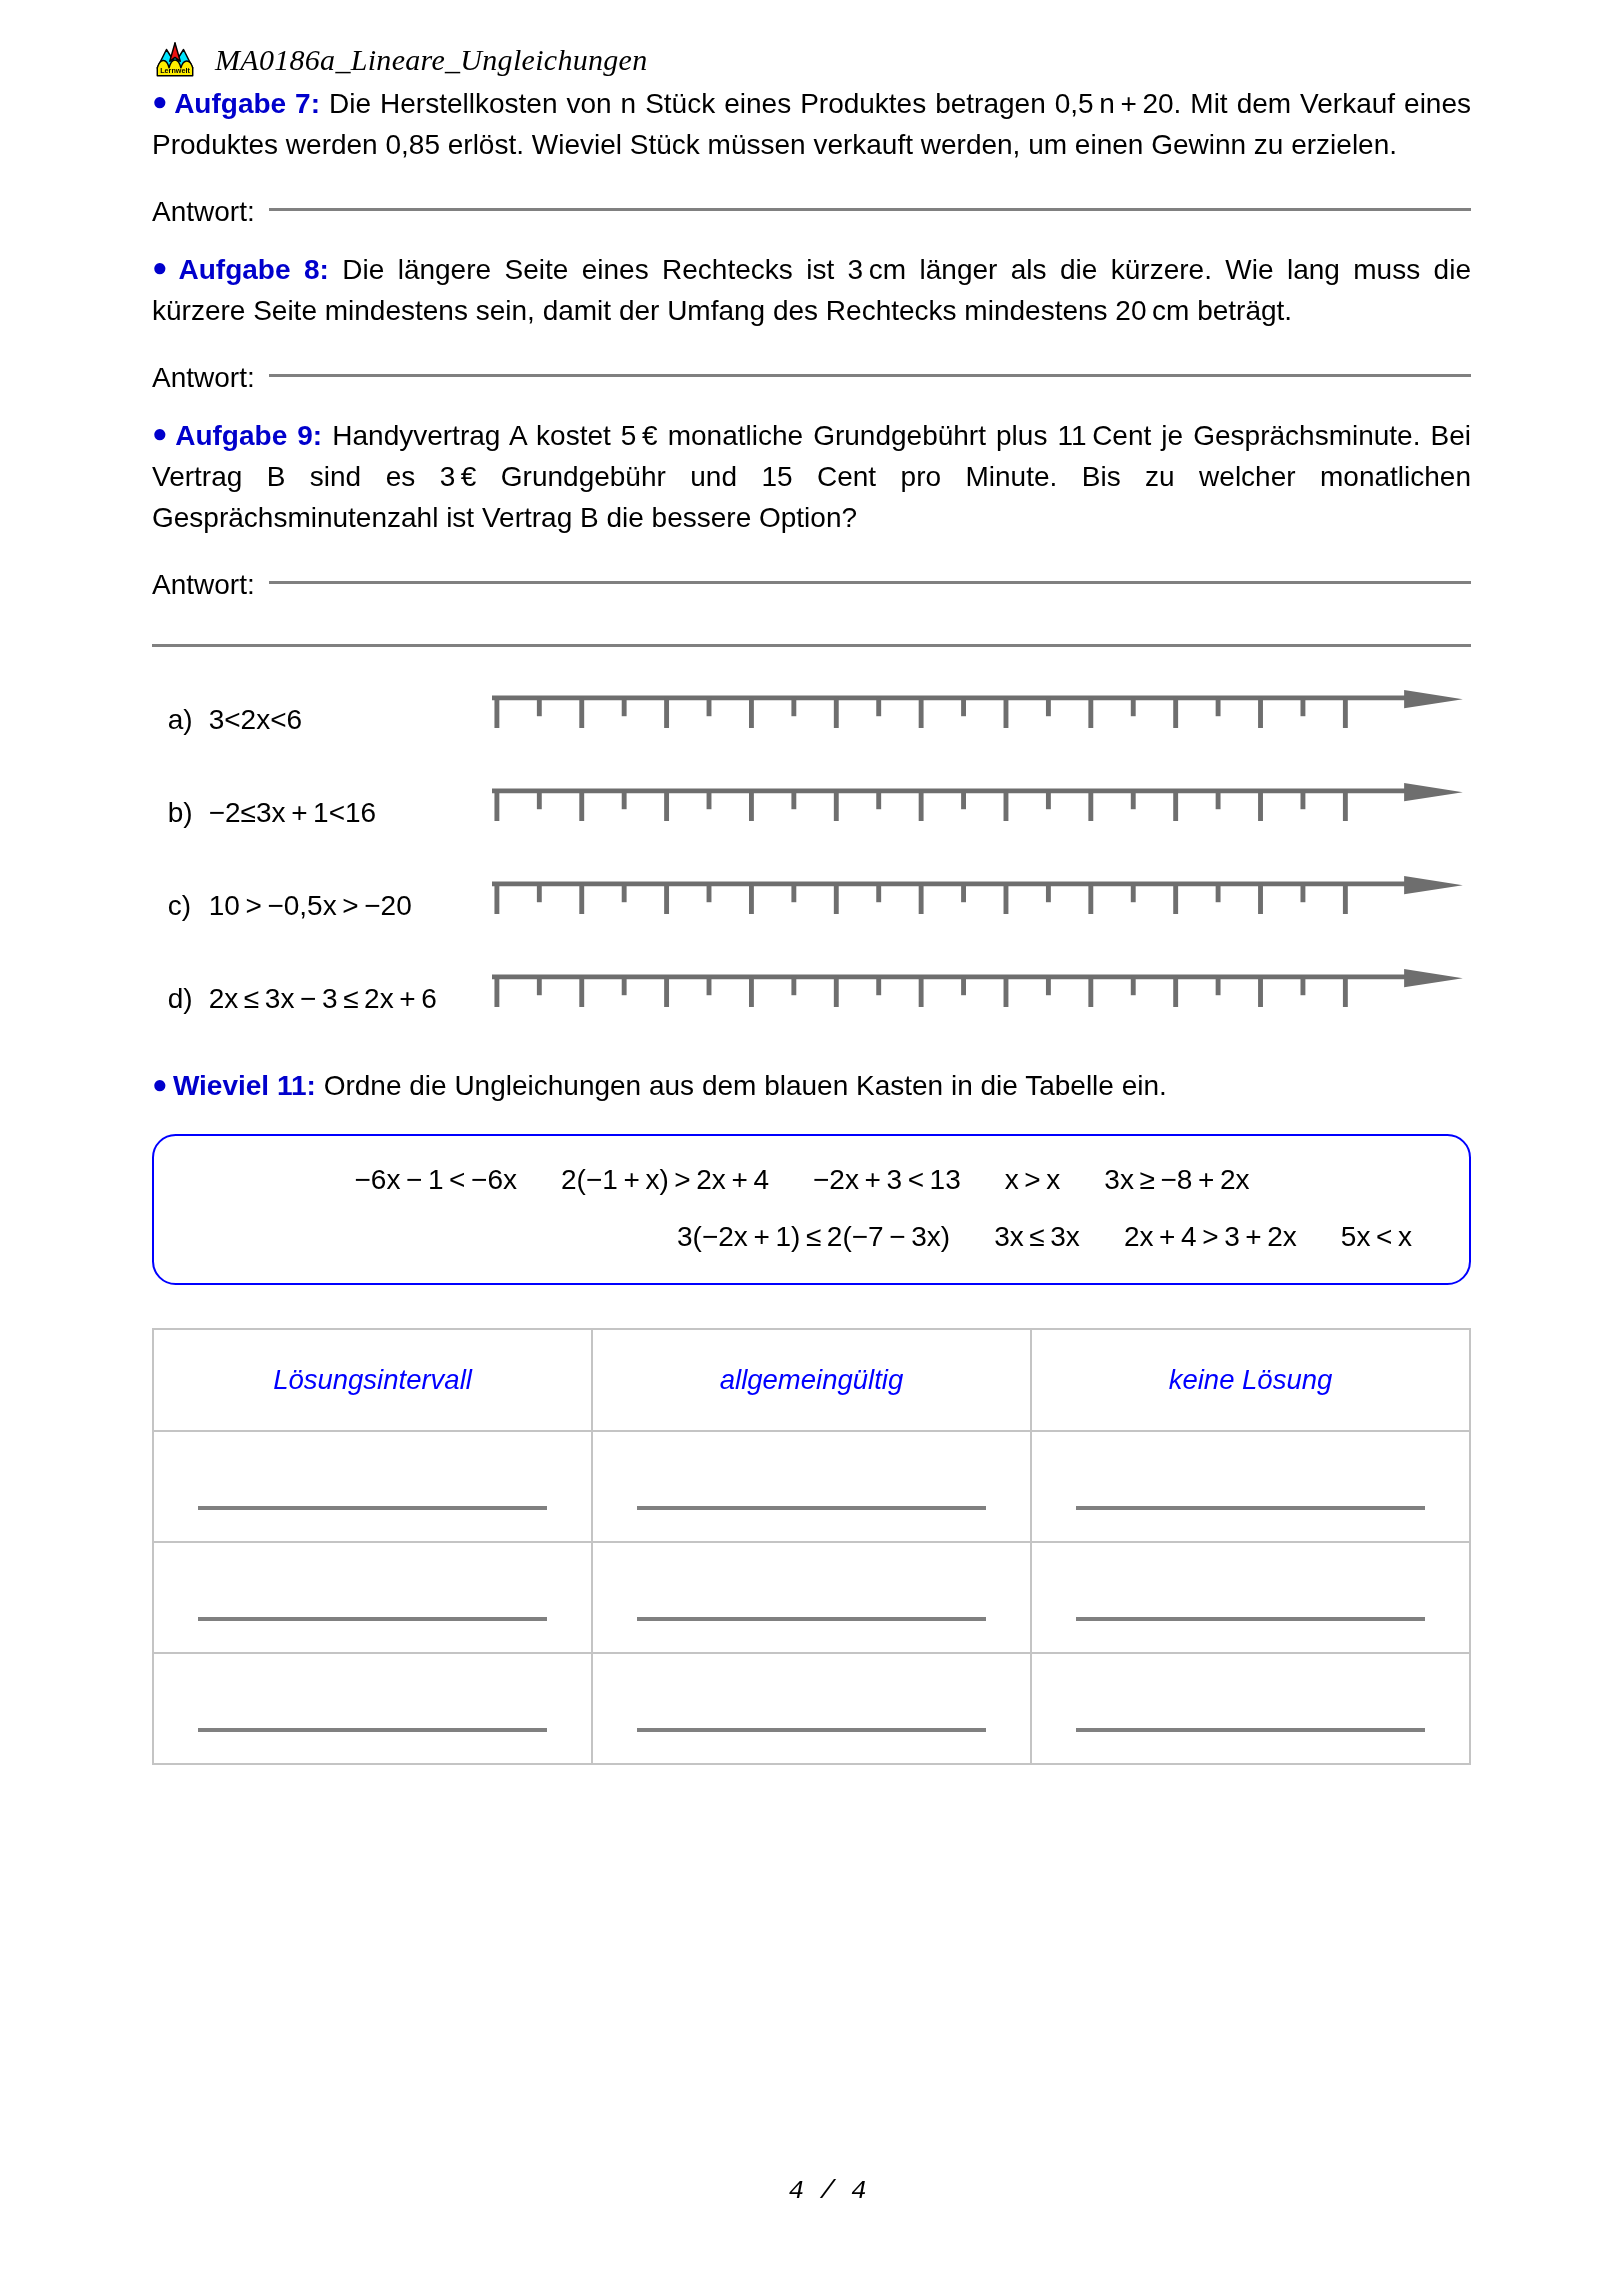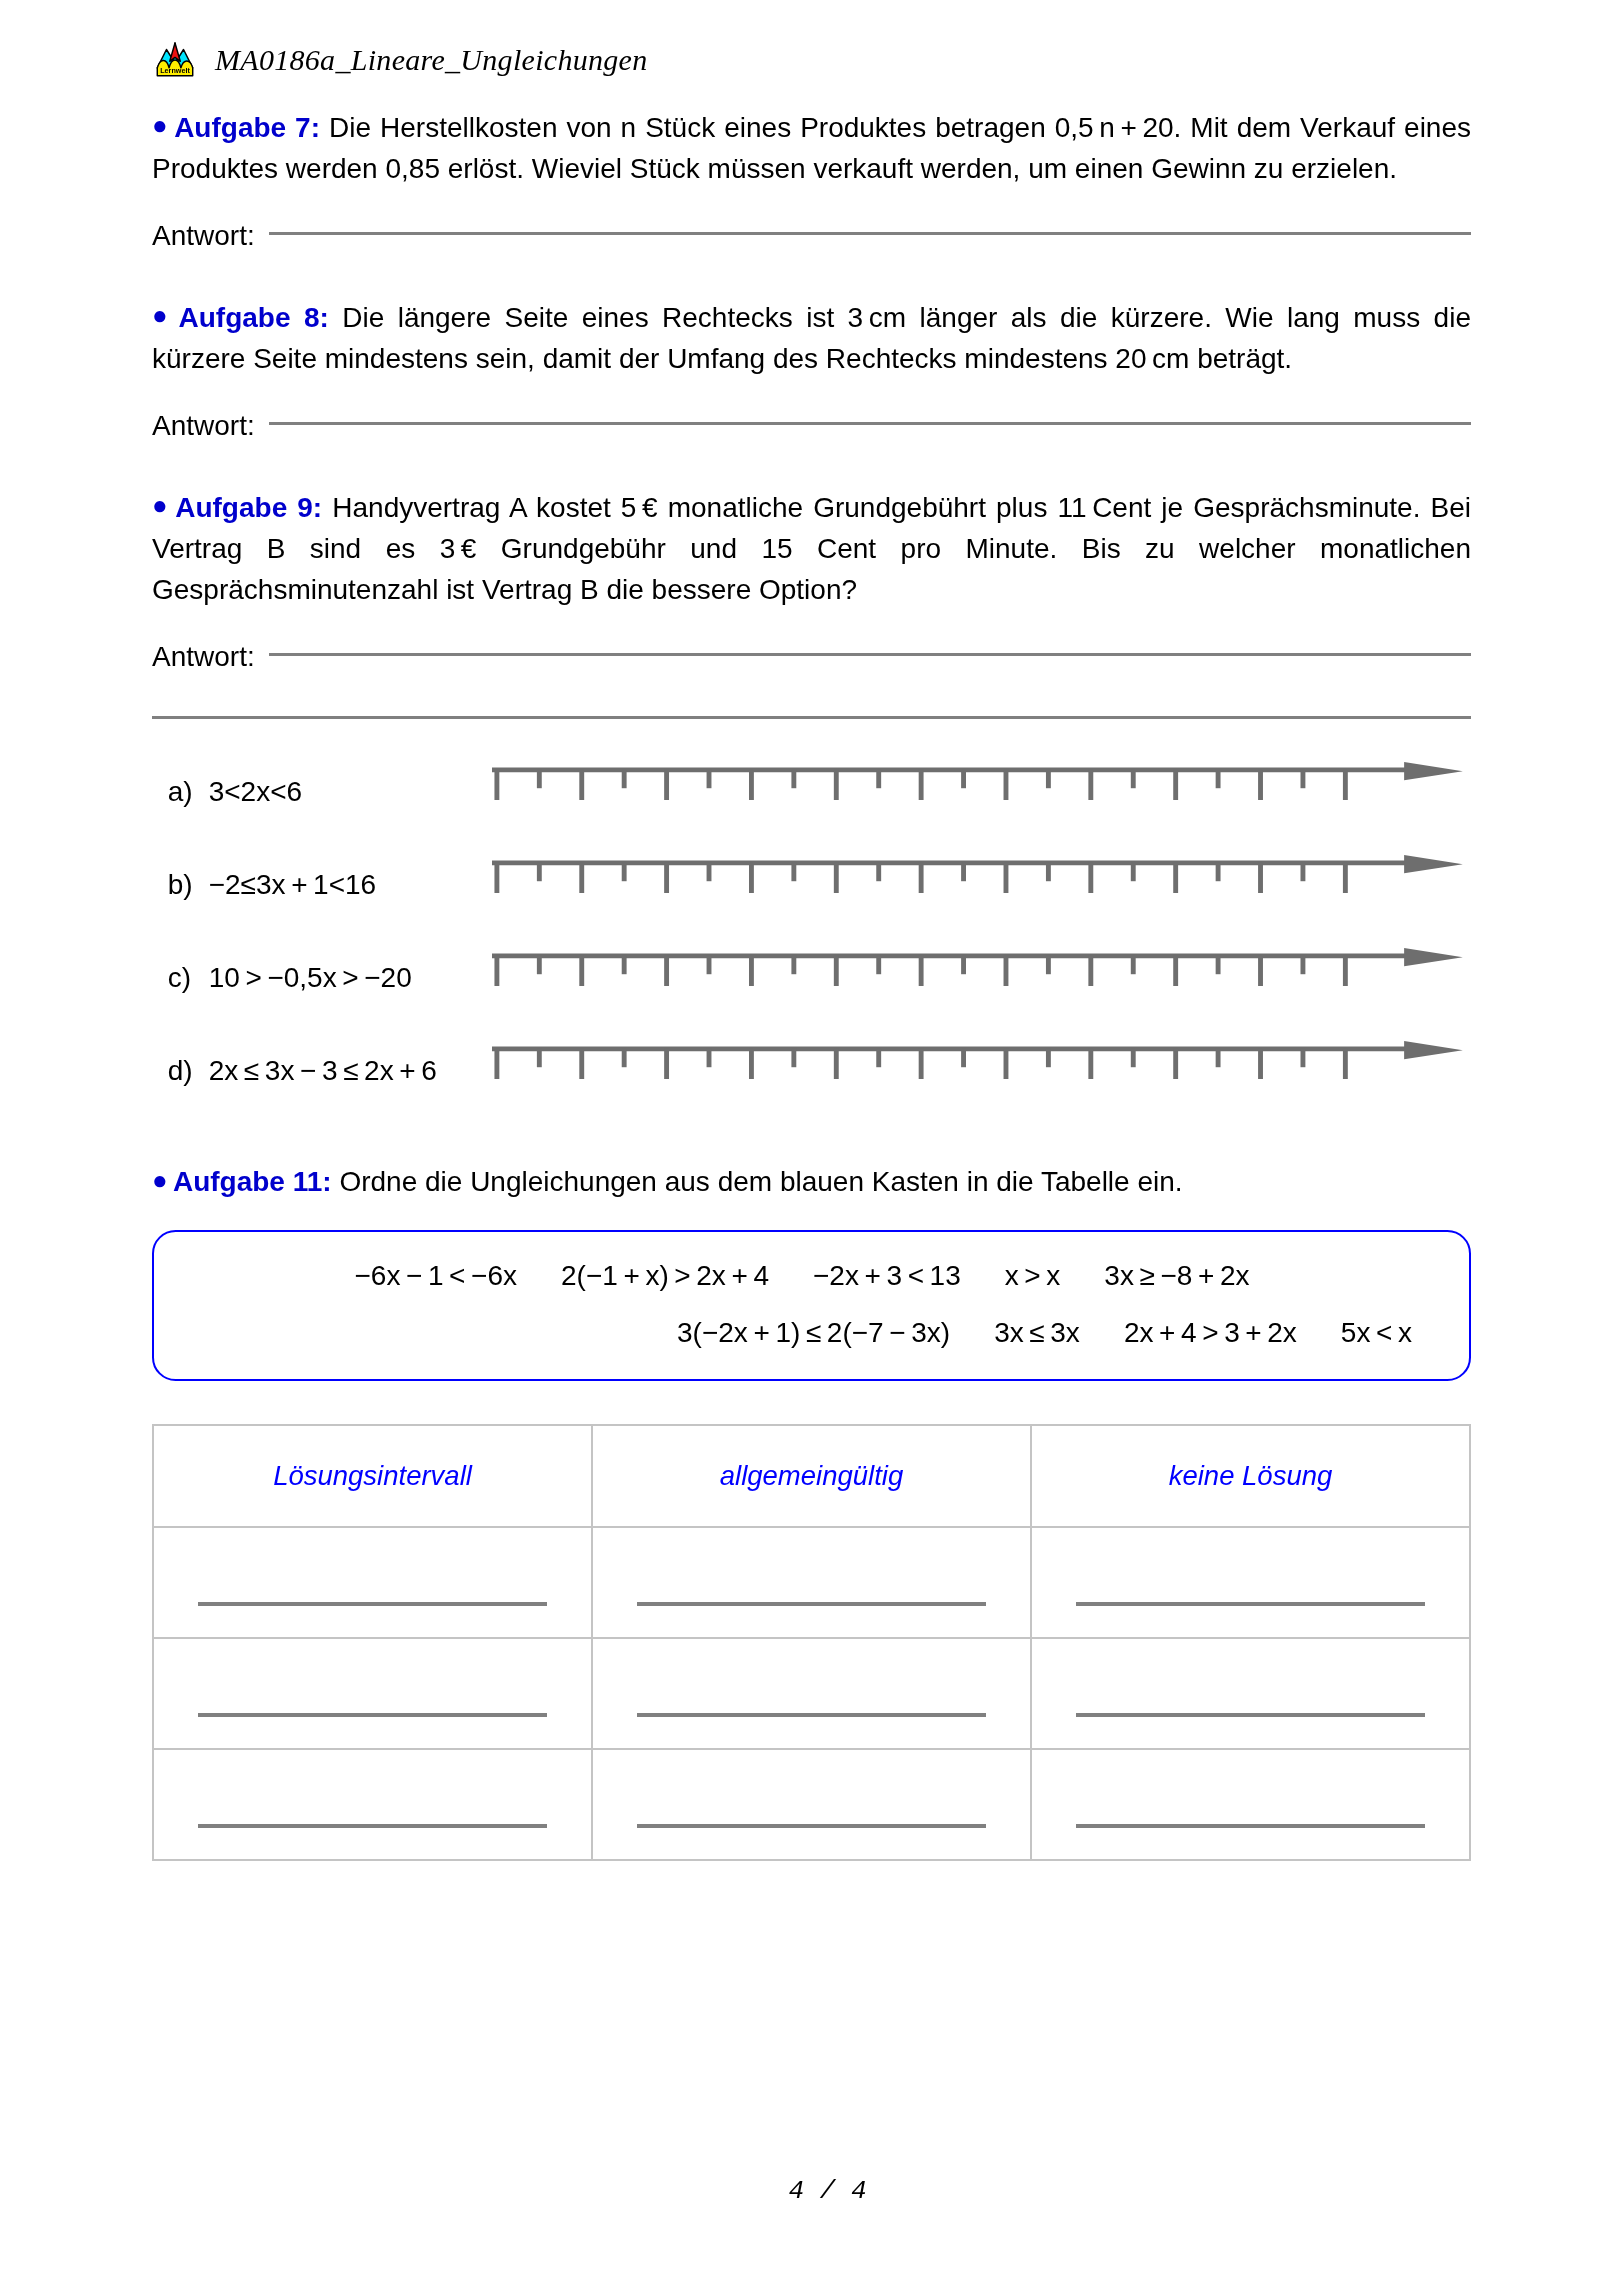--- a/index.html
+++ b/index.html
@@ -43,21 +43,21 @@
     font-family: "Liberation Serif", serif;
     font-style: italic;
     font-size: 30px;
     letter-spacing: 0.3px;
     color: #000;
     white-space: nowrap;
   }
 
   
   .task {
-    margin-top: 44px;
+    margin-top: 20px;
     font-size: 28px;
     line-height: 41px;
     text-align: justify;
     color: #000;
   }
   .task.j-off { text-align: left; }
   .bullet {
     color: #0000cc;
     font-size: 26px;
     line-height: 0;
@@ -380,21 +380,21 @@
               <line x1="994" y1="12" x2="994" y2="40"></line>
             <line x1="1046" y1="12" x2="1046" y2="58"></line>
           </g>
         </svg>
       </div>
     </div>
 
   </div>
 
   <div class="task j-off">
-    <span class="bullet">●</span><span class="tasklabel">Aufgabe 11:</span><span> Ordne die Ungleichungen aus dem blauen Kasten in die Tabelle ein.</span>
+    <span class="bullet">●</span><span class="tasklabel">Wieviel 11:</span><span> Ordne die Ungleichungen aus dem blauen Kasten in die Tabelle ein.</span>
   </div>
 
   <div class="bluebox">
     <div class="bbrow r1">
       <span class="it">−6x − 1 &lt; −6x</span>
       <span class="it">2(−1 + x) &gt; 2x + 4</span>
       <span class="it">−2x + 3 &lt; 13</span>
       <span class="it">x &gt; x</span>
       <span class="it">3x ≥ −8 + 2x</span>
     </div>

